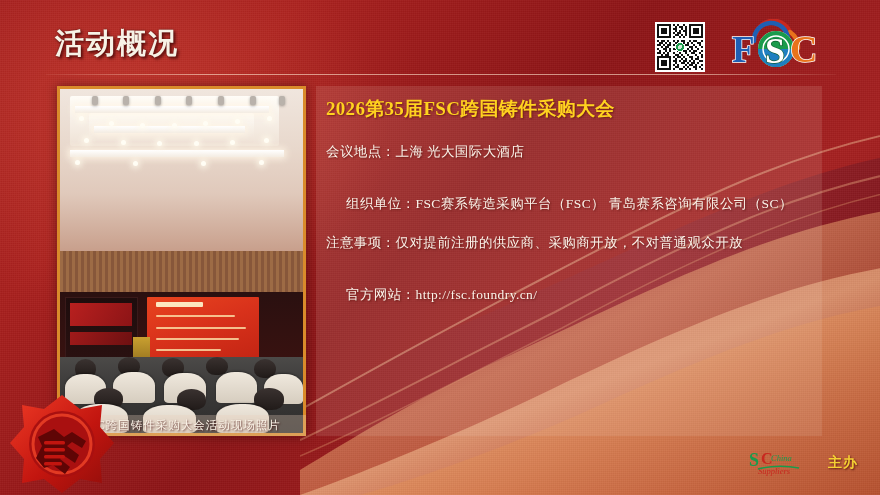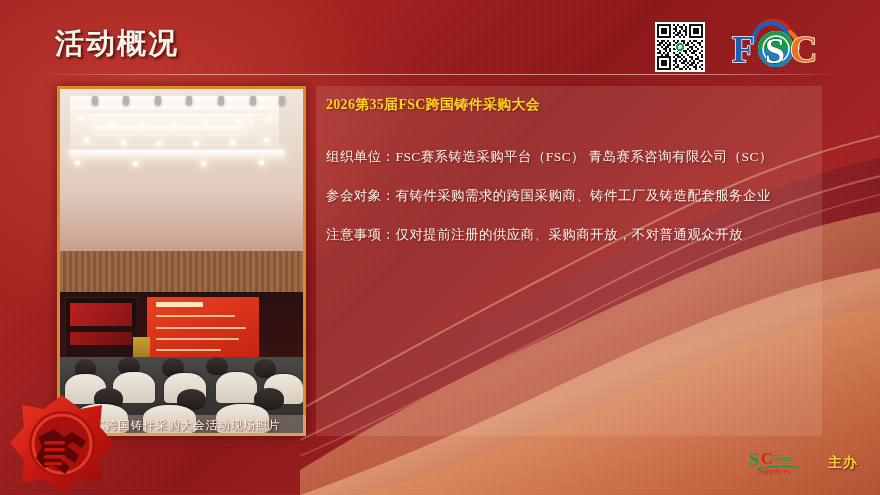--- a/index.html
+++ b/index.html
@@ -197,21 +197,21 @@
     left: 316px;
     top: 86px;
     width: 506px;
     height: 350px;
     background: rgba(246,222,212,0.13);
     box-sizing: border-box;
     padding: 8px 0 0 10px;
   }
   .line-title-cn {
     color: #ffd21f;
-    font-size: 14px;
+    font-size: 19px;
     font-weight: bold;
     letter-spacing: 0.3px;
     margin: 2px 0 18px 0;
     text-shadow: 1px 1px 2px rgba(70,10,0,0.55);
   }
   .line-title-en {
     color: #ffd21f;
     font-size: 15px;
     letter-spacing: 0.2px;
     margin: 0 0 16px 0;
@@ -219,21 +219,21 @@
   }
   .line-title-en sup { font-size: 9.5px; }
   .info-line {
     color: #fbf3ea;
     font-size: 13.5px;
     letter-spacing: 0.4px;
     text-shadow: 1px 1px 2px rgba(70,10,0,0.6);
     white-space: nowrap;
   }
   .sp-md { margin-top: 21px; }
-  .sp-xl { margin-top: 34px; }
+  .sp-xl { margin-top: 34px; margin-left: 20px; }
 
   
   .seal {
     position: absolute;
     left: 8px;
     top: 393px;
     width: 108px;
     height: 102px;
   }
   
@@ -513,28 +513,31 @@
       <div class="chair" style="left:6%;top:62%;width:22%;height:38%;"></div>
       <div class="chair" style="left:34%;top:63%;width:22%;height:37%;"></div>
       <div class="chair" style="left:64%;top:62%;width:22%;height:38%;"></div>
     </div>
   </div>
   <div class="photo-caption">FSC跨国铸件采购大会活动现场照片</div>
 
   <div class="info-panel">
     <div class="line-title-cn">2026第35届FSC跨国铸件采购大会</div>
 
+    <div class="info-line sp-md">
+      <span>会议地点：</span><span>上海 光大国际大酒店</span>
+    </div>
     <div class="info-line sp-xl">
       <span>组织单位：</span><span>FSC赛系铸造采购平台（FSC）  青岛赛系咨询有限公司（SC）</span>
     </div>
     <div class="info-line sp-md">
-      <span>参会对象：</span><span>有铸件采购需求的跨国采购商、铸件工厂及铸造配套服务企业</span>
-    </div>
-    <div class="info-line sp-md">
       <span>注意事项：</span><span>仅对提前注册的供应商、采购商开放，不对普通观众开放</span>
+    </div>
+    <div class="info-line sp-xl">
+      <span>官方网站：</span><span>http://fsc.foundry.cn/</span>
     </div>
   </div>
 
   <svg class="seal" viewBox="0 0 108 102">
     <defs>
       <linearGradient id="sealg" x1="0" y1="0" x2="1" y2="1">
         <stop offset="0%" stop-color="#ef3b26"></stop>
         <stop offset="55%" stop-color="#c2150f"></stop>
         <stop offset="100%" stop-color="#8d0d0a"></stop>
       </linearGradient>

